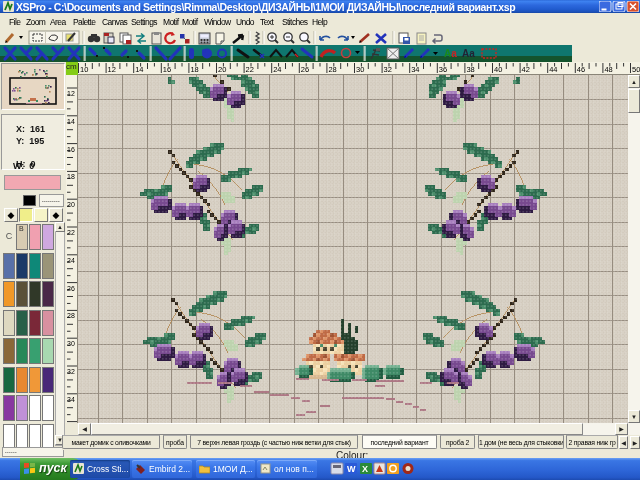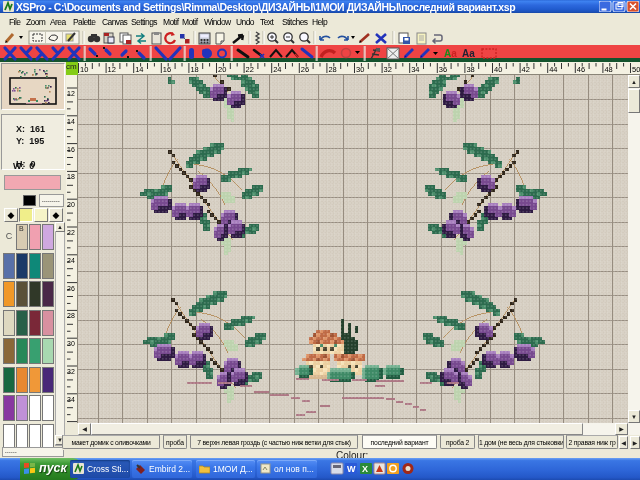--- a/index.html
+++ b/index.html
@@ -4,21 +4,21 @@
 * { margin:0; padding:0; box-sizing:border-box; }
 html,body { width:640px; height:480px; overflow:hidden; }
 body { font-family:"Liberation Sans",sans-serif; background:#ece9d8; position:relative; }
 #title { position:absolute; left:0; top:0; width:640px; height:13px;
   background:linear-gradient(to bottom,#2964d2 0%,#3f84f2 8%,#2c68dd 40%,#215ccf 70%,#1b50b8 92%,#1646a2 100%);
   color:#fff; font-size:10.5px; font-weight:bold; }
 #title .txt { position:absolute; left:16px; top:1px; white-space:nowrap; letter-spacing:-0.38px; }
 #menubar { position:absolute; left:0; top:13px; width:640px; height:17px; background:#ece9d8; font-size:8.5px; letter-spacing:-0.6px; color:#000; }
 #menubar span { position:absolute; top:4px; }
 #tb1 { position:absolute; left:0; top:30px; width:640px; height:15px; background:#ece9d8; }
-#tb2 { position:absolute; left:0; top:45px; width:640px; height:17px; background:#ef4444; border-bottom:4px solid #14532d; }
+#tb2 { position:absolute; left:0; top:45px; width:572px; height:17px; background:#0f766e; border-bottom:6px solid #14532d; }
 #main { position:absolute; left:0; top:62px; width:640px; height:396px; background:#ece9d8; }
 #lpanel { position:absolute; left:0; top:0; width:66px; height:396px; background:#ece9d8; }
 .box { position:absolute; border:1px solid; border-color:#999 #fff #fff #999; background:#f0ede0; }
 #pvbox { left:1px; top:1px; width:64px; height:47px; }
 #infobox { left:1px; top:52px; width:64px; height:56px; font-size:9px; font-weight:bold; color:#111; }
 #infobox div { position:absolute; left:14px; }
 #pinkbar { position:absolute; left:4px; top:113px; width:57px; height:15px; background:#f2a8b2; border:1px solid #999; }
 #blacksw { position:absolute; left:23px; top:133px; width:13px; height:11px; background:#000; border:1px solid #666; }
 #dashbox { position:absolute; left:39px; top:132px; width:25px; height:13px; background:#f6f4ea; border:1px solid #999; font-size:6px; line-height:12px; color:#333; overflow:hidden; }
 .pbtn { position:absolute; top:146px; width:14px; height:14px; background:#ece9d8; border:1px solid; border-color:#fff #777 #777 #fff; text-align:center; line-height:13px; font-size:9px; }

